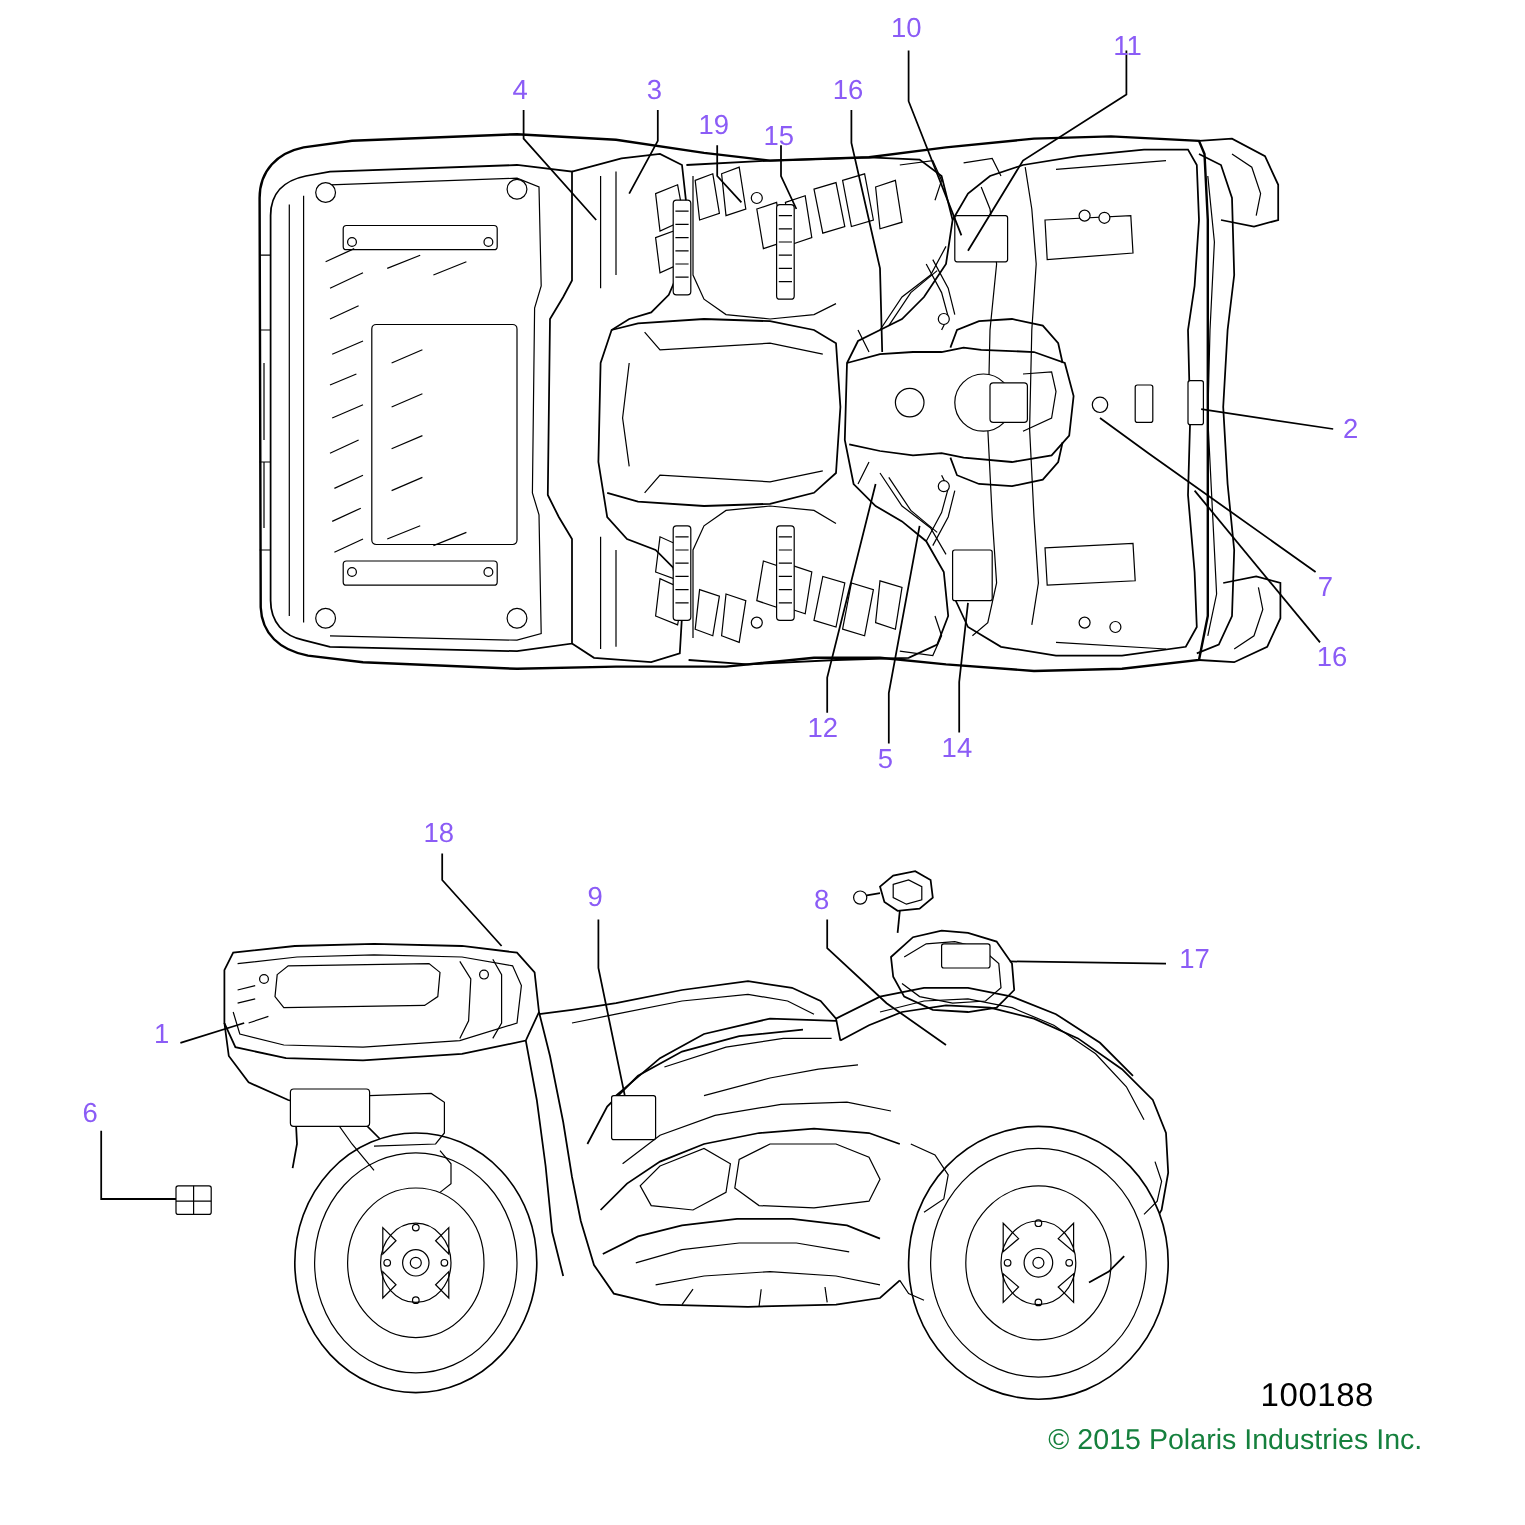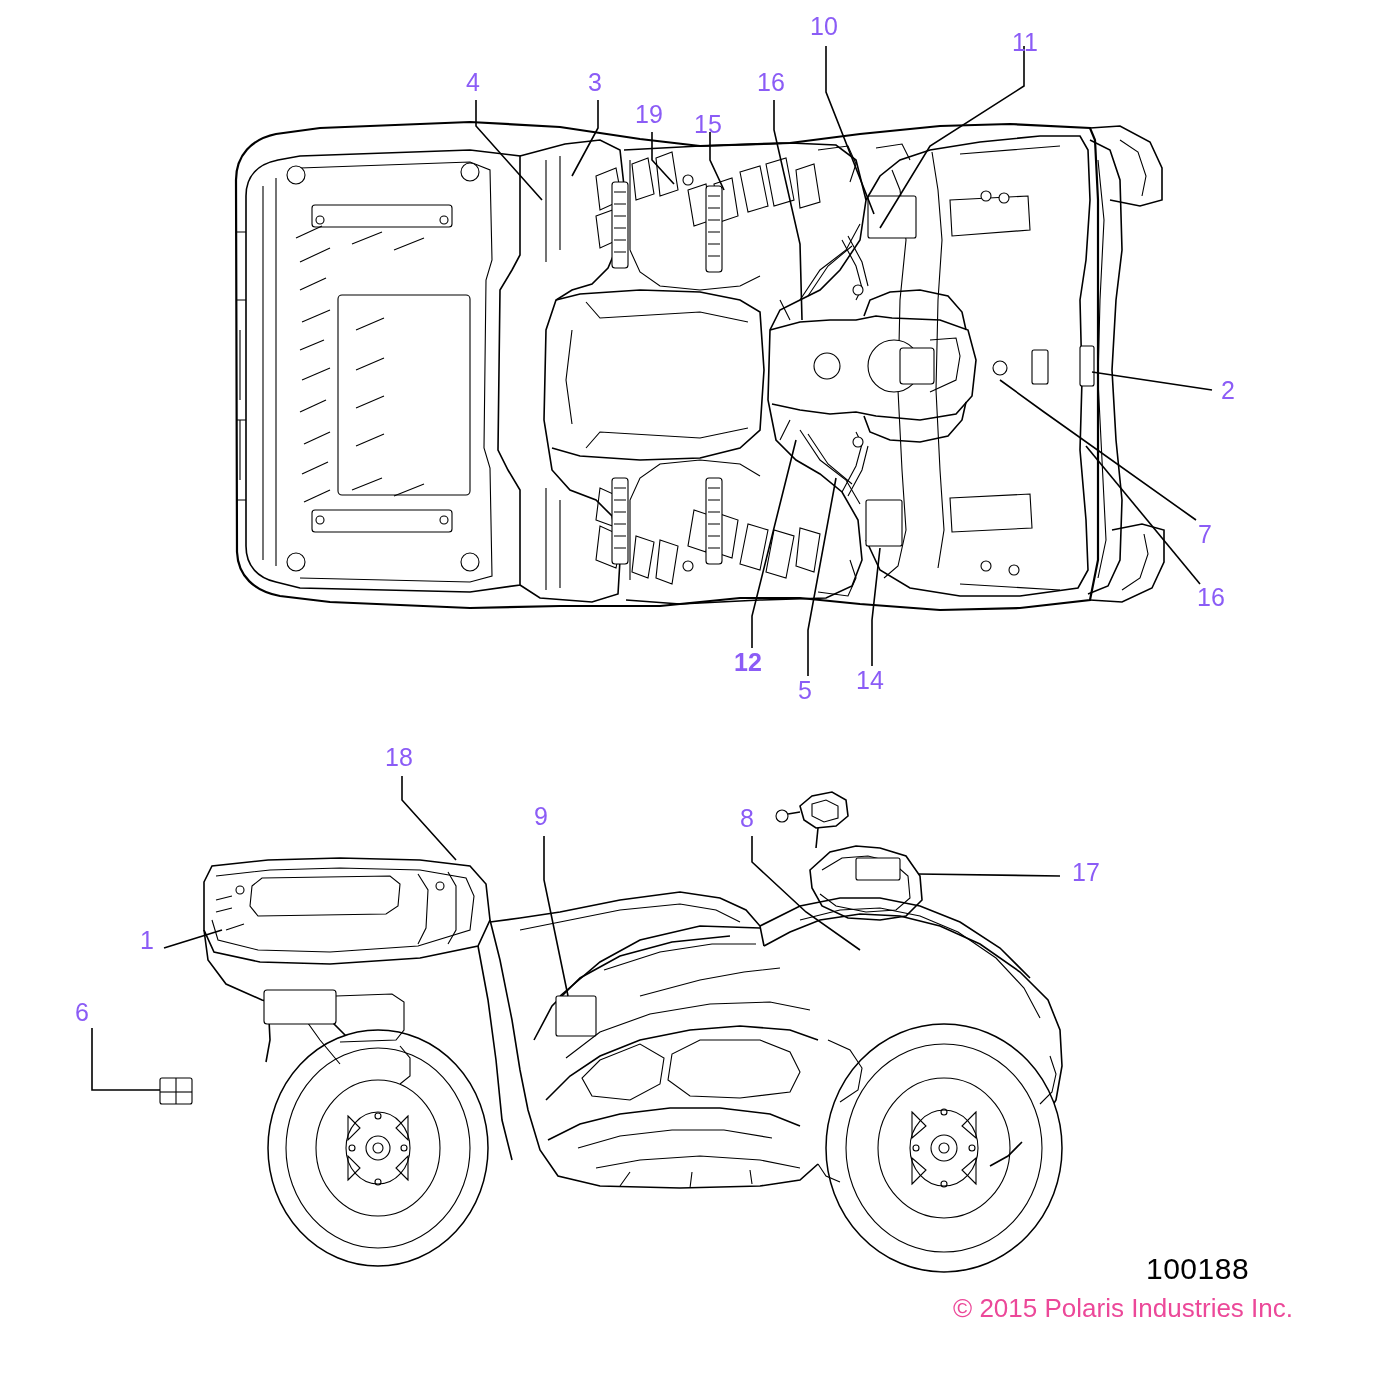--- a/index.html
+++ b/index.html
@@ -25,21 +25,21 @@
   }
   .partnum {
     position: absolute;
     font-size: 30px;
     color: #000000;
     letter-spacing: 0.5px;
   }
   .copyright {
     position: absolute;
     font-size: 26px;
-    color: #ec4899;
+    color: #15803d;
   }
   svg.art {
     position: absolute;
     left: 0;
     top: 0;
     width: 1386px;
     height: 1386px;
   }
   .ln { stroke: #000; stroke-width: 1.6; fill: none; }
   .ln-thin { stroke: #000; stroke-width: 1.1; fill: none; }
@@ -323,21 +323,21 @@
   <div class="callout" style="left:1221px; top:378px;">2</div>
   <div class="callout" style="left:588px; top:70px;">3</div>
   <div class="callout" style="left:466px; top:70px;">4</div>
   <div class="callout" style="left:798px; top:678px;">5</div>
   <div class="callout" style="left:75px; top:1000px;">6</div>
   <div class="callout" style="left:1198px; top:522px;">7</div>
   <div class="callout" style="left:740px; top:806px;">8</div>
   <div class="callout" style="left:534px; top:804px;">9</div>
   <div class="callout" style="left:810px; top:14px;">10</div>
   <div class="callout" style="left:1012px; top:30px;">11</div>
-  <div class="callout" style="left:734px; top:650px;font-weight:bold;">12</div>
+  <div class="callout" style="left:734px; top:650px;">12</div>
   <div class="callout" style="left:757px; top:70px;">16</div>
   <div class="callout" style="left:856px; top:668px;text-align:right;">14</div>
   <div class="callout" style="left:694px; top:112px;">15</div>
   <div class="callout" style="left:1197px; top:585px;">16</div>
   <div class="callout" style="left:1072px; top:860px;">17</div>
   <div class="callout" style="left:385px; top:745px;">18</div>
   <div class="callout" style="left:635px; top:102px;">19</div>
 
   <div class="partnum" style="left:1146px; top:1222px;margin-top:30px;">100188</div>
   <div class="copyright" style="left:953px; top:1293px;">© 2015 Polaris Industries Inc.</div>

